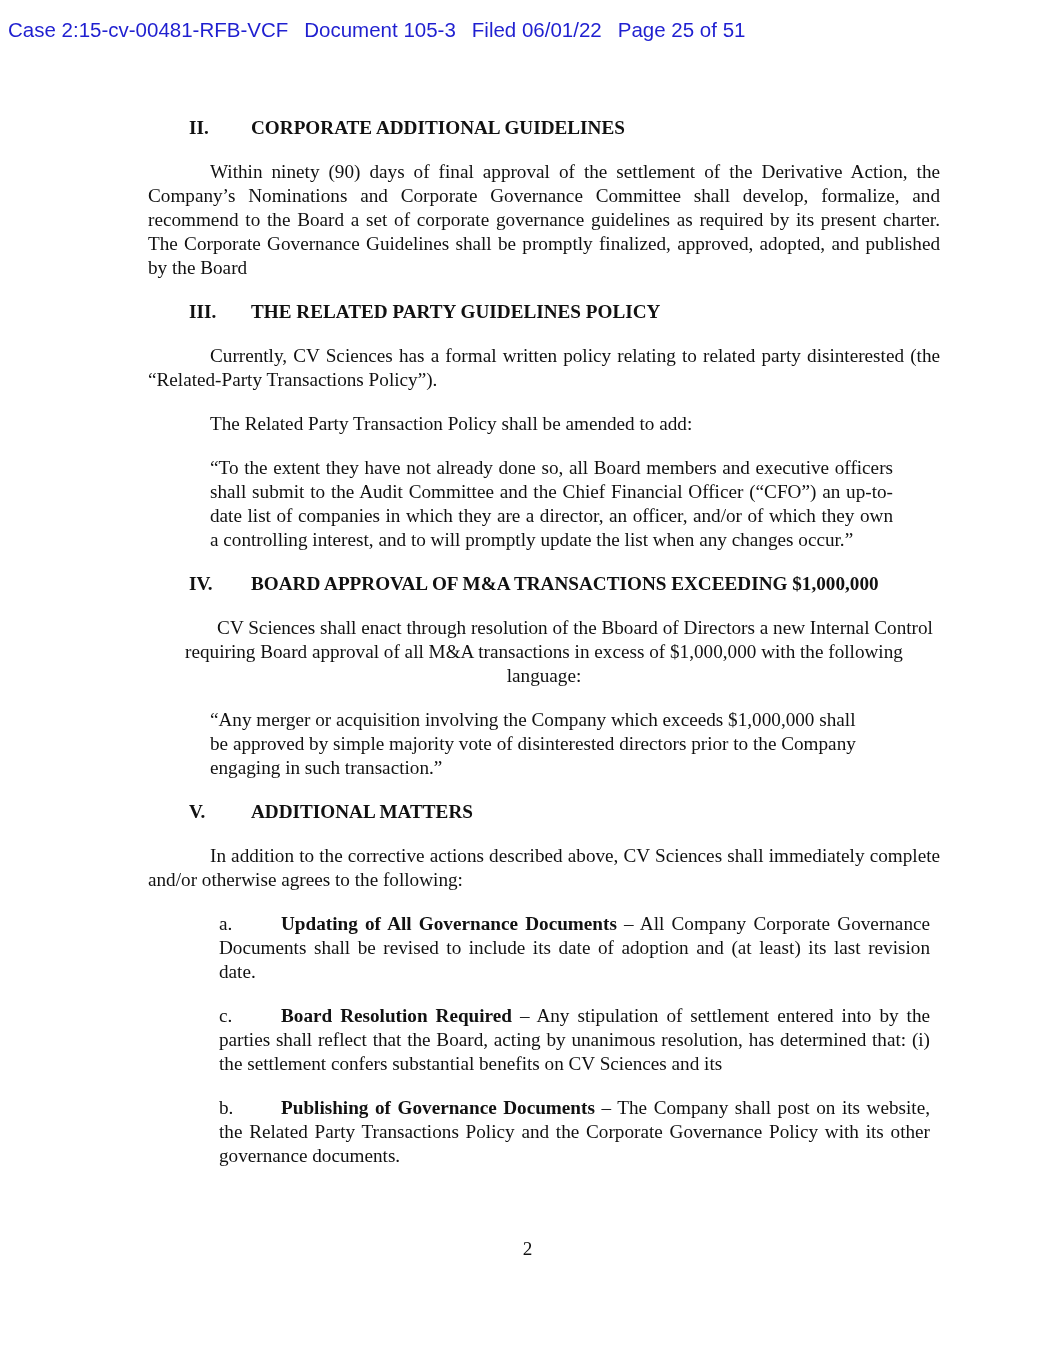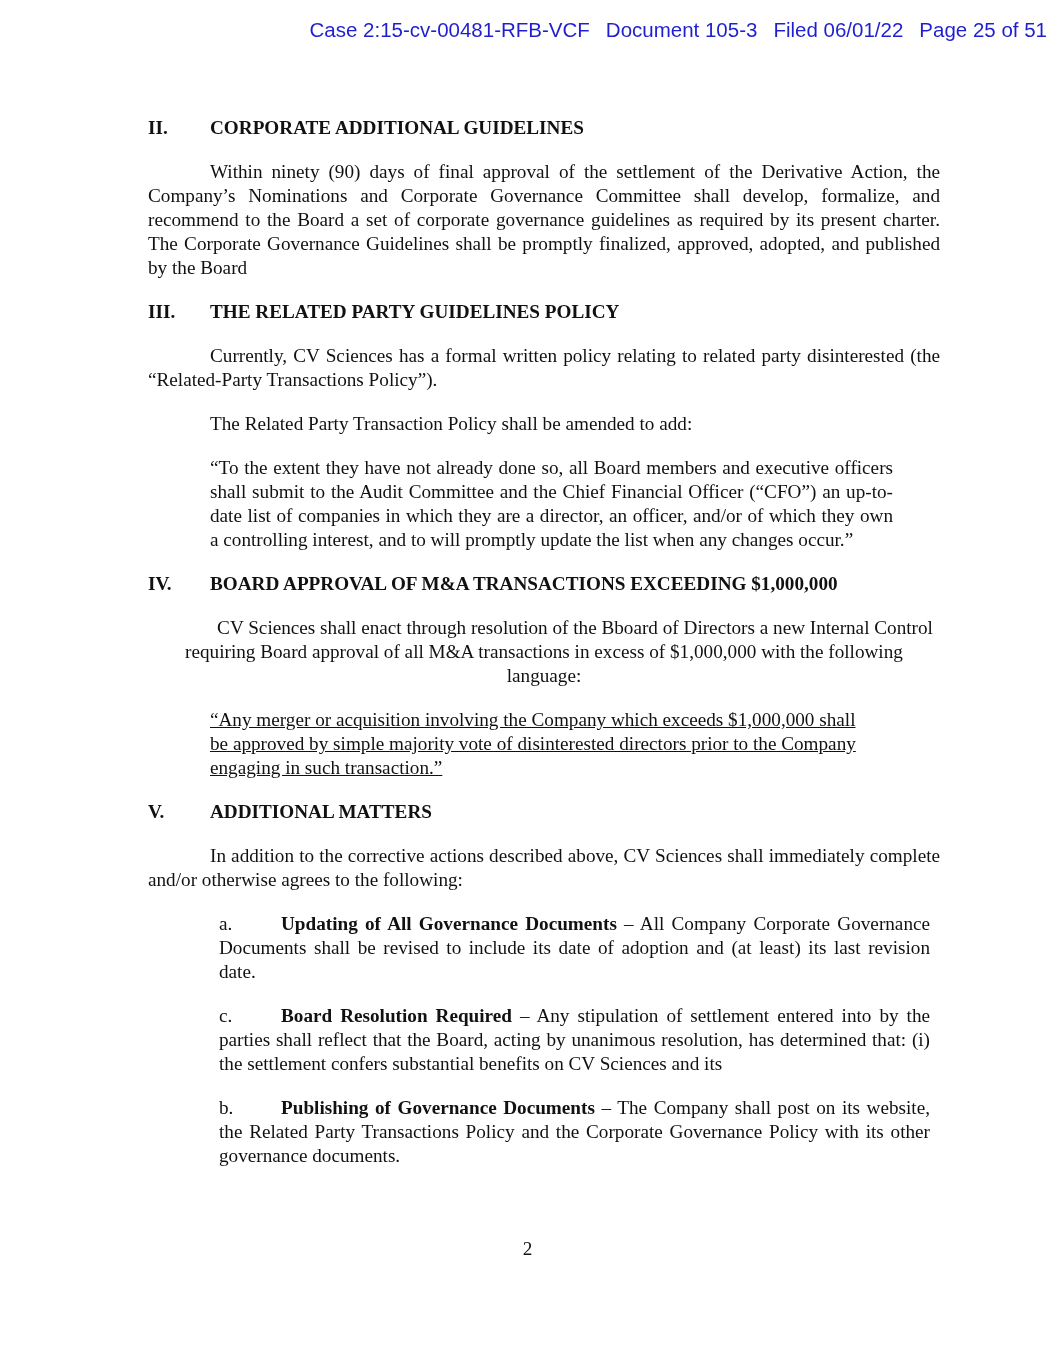--- a/index.html
+++ b/index.html
@@ -1,28 +1,28 @@
 <!DOCTYPE html>
 <html><head>
 <meta charset="utf-8">
 <style>
   html, body { margin: 0; padding: 0; background: #ffffff; }
   body { width: 1055px; height: 1365px; position: relative; overflow: hidden;
          font-family: "Liberation Serif", "DejaVu Serif", serif; color: #111; }
-  .header { position: absolute; top: 18px; left: 0; width: 1055px; text-align: right;
+  .header { position: absolute; top: 18px; left: 0; width: 1055px; text-align: left;
             font-family: "Liberation Sans", "DejaVu Sans", sans-serif; font-size: 20.5px;
             color: #1f1fd0; letter-spacing: 0; white-space: pre; }
   .header span { margin: 0 8px; }
   .page { position: absolute; left: 148px; top: 116px; width: 792px; font-size: 19.2px; line-height: 24px; }
   .heading { font-weight: bold; display: flex; margin: 0 0 20px 0; }
-  .heading .num { width: 62px; flex: none; }
+  .heading .num { width: 62px; flex: none; margin-left: 41px; }
   p { margin: 0 0 20px 0; text-align: justify; }
   p.indent { text-indent: 62px; }
   .quote { margin: 0 47px 20px 62px; text-align: justify; }
-  .quote.left { text-align: left; text-decoration: underline; }
+  .quote.left { text-align: left; }
   .item { margin: 0 10px 20px 71px; text-align: justify; }
   .item .letter { display: inline-block; width: 62px; }
   .item b { font-weight: bold; }
   .pagenum { position: absolute; top: 1238px; left: 0; width: 1055px; text-align: center; font-size: 19.2px; }
 </style>
 </head>
 <body>
 
 <div class="header"><span>Case 2:15-cv-00481-RFB-VCF</span><span>Document 105-3</span><span>Filed 06/01/22</span><span>Page 25 of 51</span></div>
 

